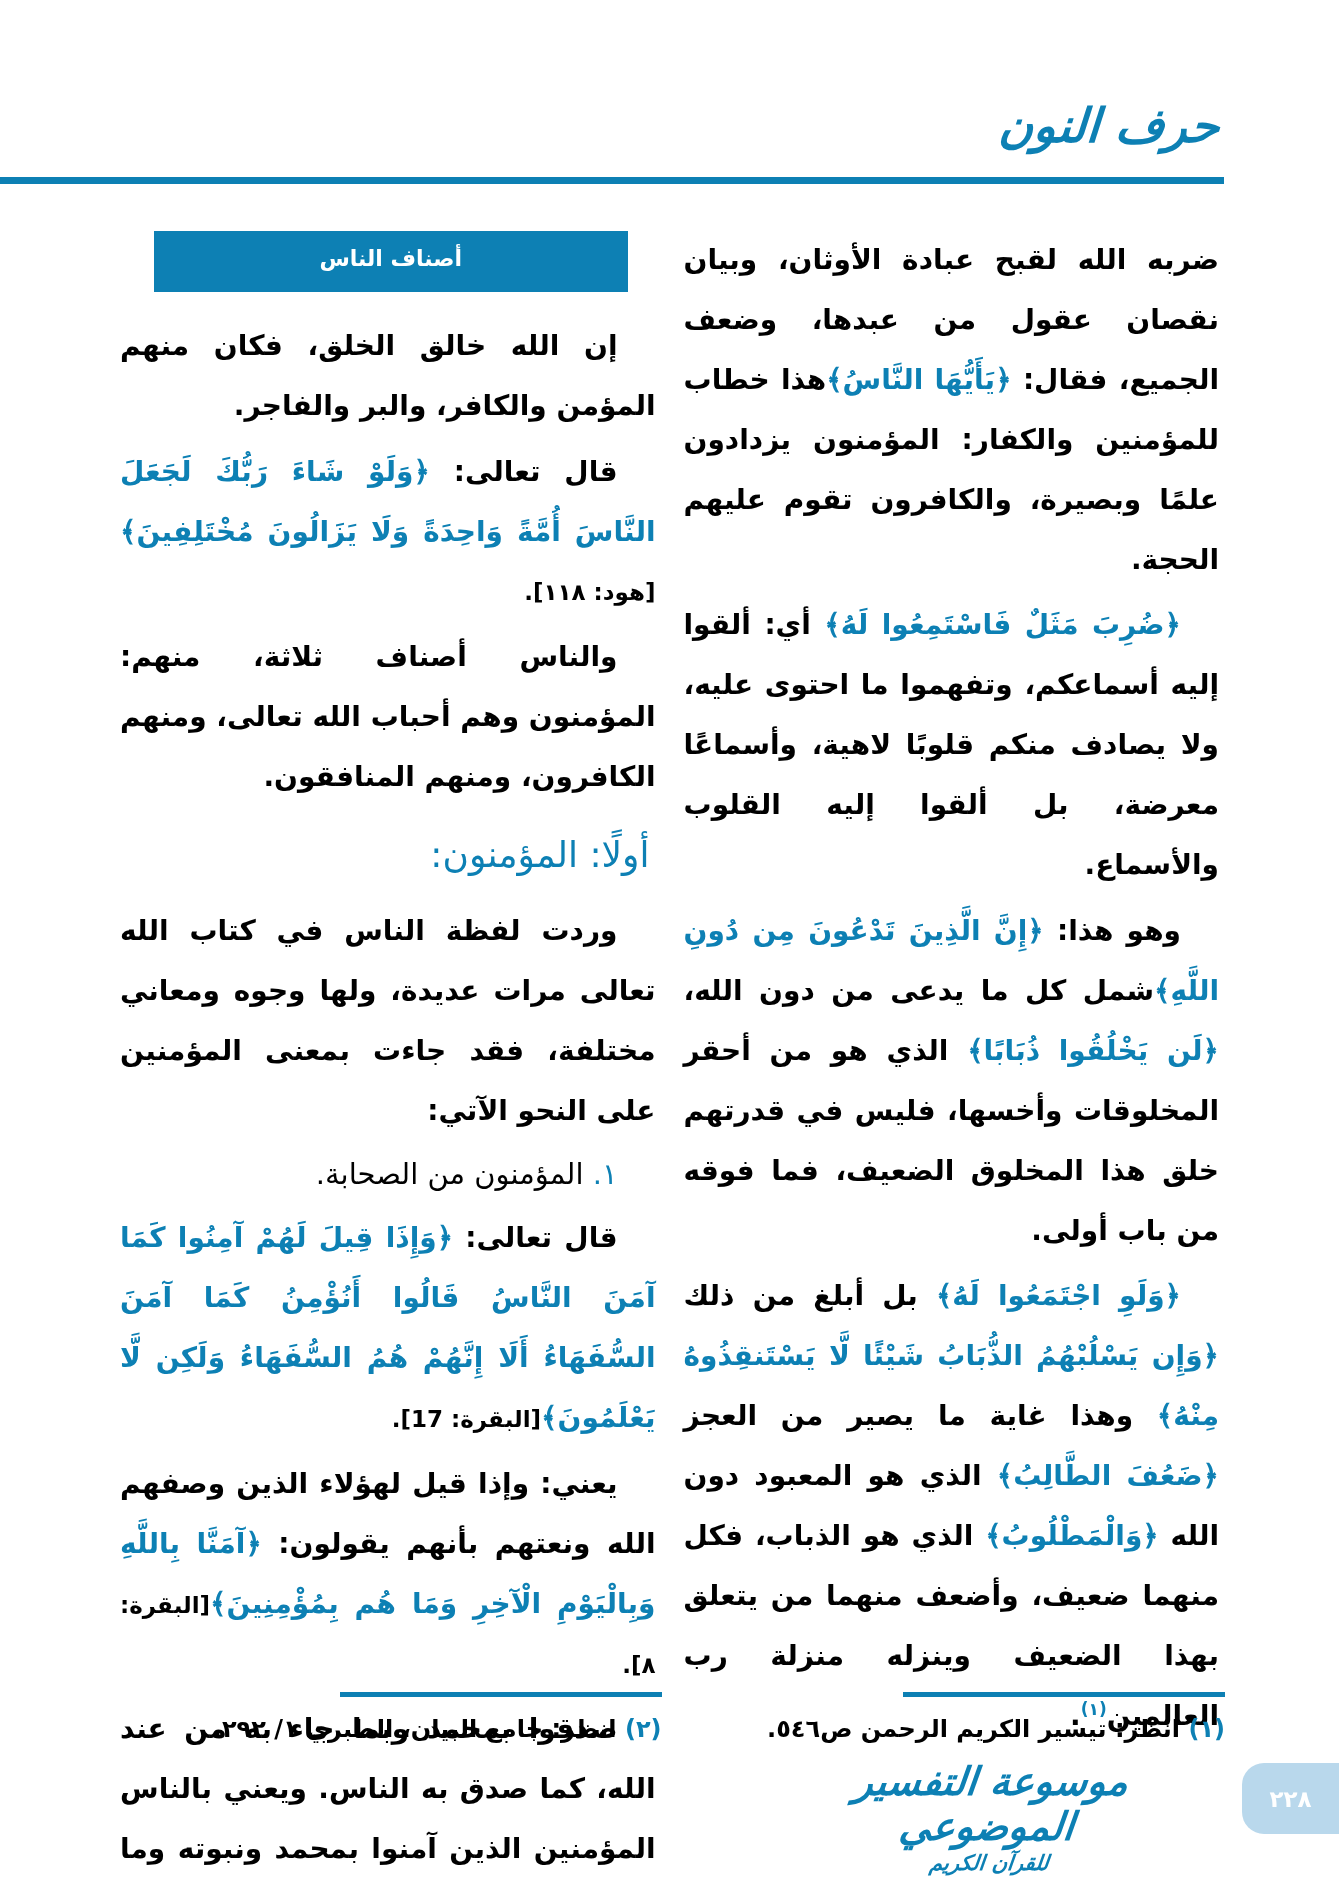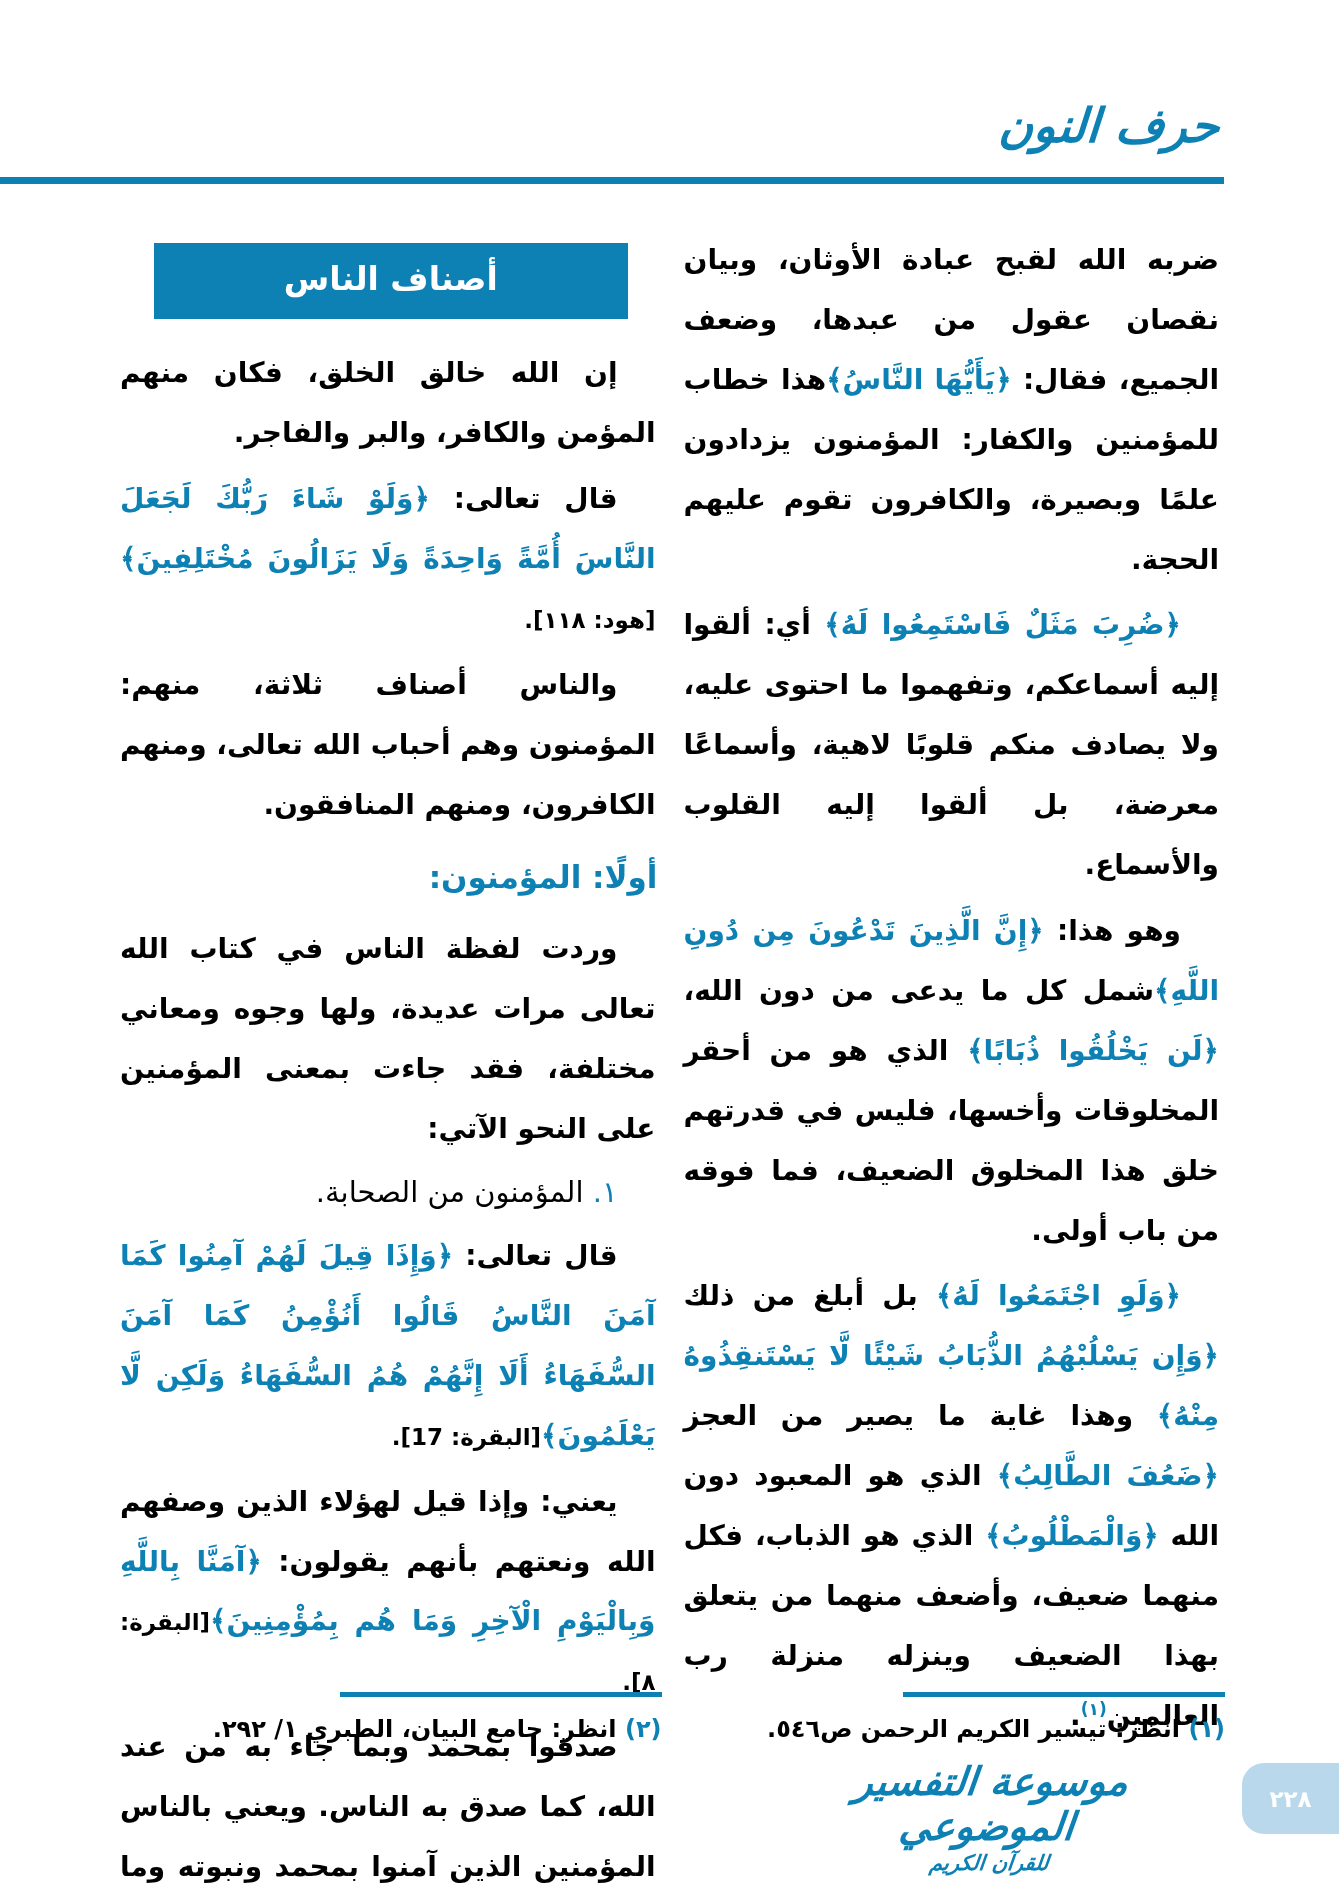--- a/index.html
+++ b/index.html
@@ -34,27 +34,27 @@
   .body-text{
     margin:6px;font-size:28px;font-weight:700;line-height:2.14;
     text-align:justify;text-indent:38px;
   }
   .no-indent{text-indent:0;}
   .quran{color:var(--teal);}
   .ref{color:var(--ink);font-size:23px;font-weight:700;}
   .sup{color:var(--teal);font-size:17px;vertical-align:super;font-weight:700;}
 
   .section-box{
-    margin:19px 34px 24px 40px;background:var(--teal);color:#ffffff;
-    text-align:center;font-size:33px;font-weight:bold;
+    margin:7px 34px 24px 40px;background:var(--teal);color:#ffffff;
+    text-align:center;font-size:22px;font-weight:bold;
     padding:13px 10px 17px;line-height:1.4;
   }
   .subheading{
-    margin:14px 4px 12px;color:var(--teal);
-    font-size:31px;font-weight:bold;line-height:1.9;
+    margin:14px 12px 12px;color:var(--teal);
+    font-size:36px;font-weight:normal;line-height:1.9;
   }
   .num-item{
     margin:6px 0;font-size:29px;font-weight:normal;line-height:1.9;text-indent:44px;
   }
   .num-item .num{color:var(--teal);}
 
   
   .footnotes{
     position:absolute;top:1692px;right:114px;width:1111px;
     display:flex;gap:16px;

